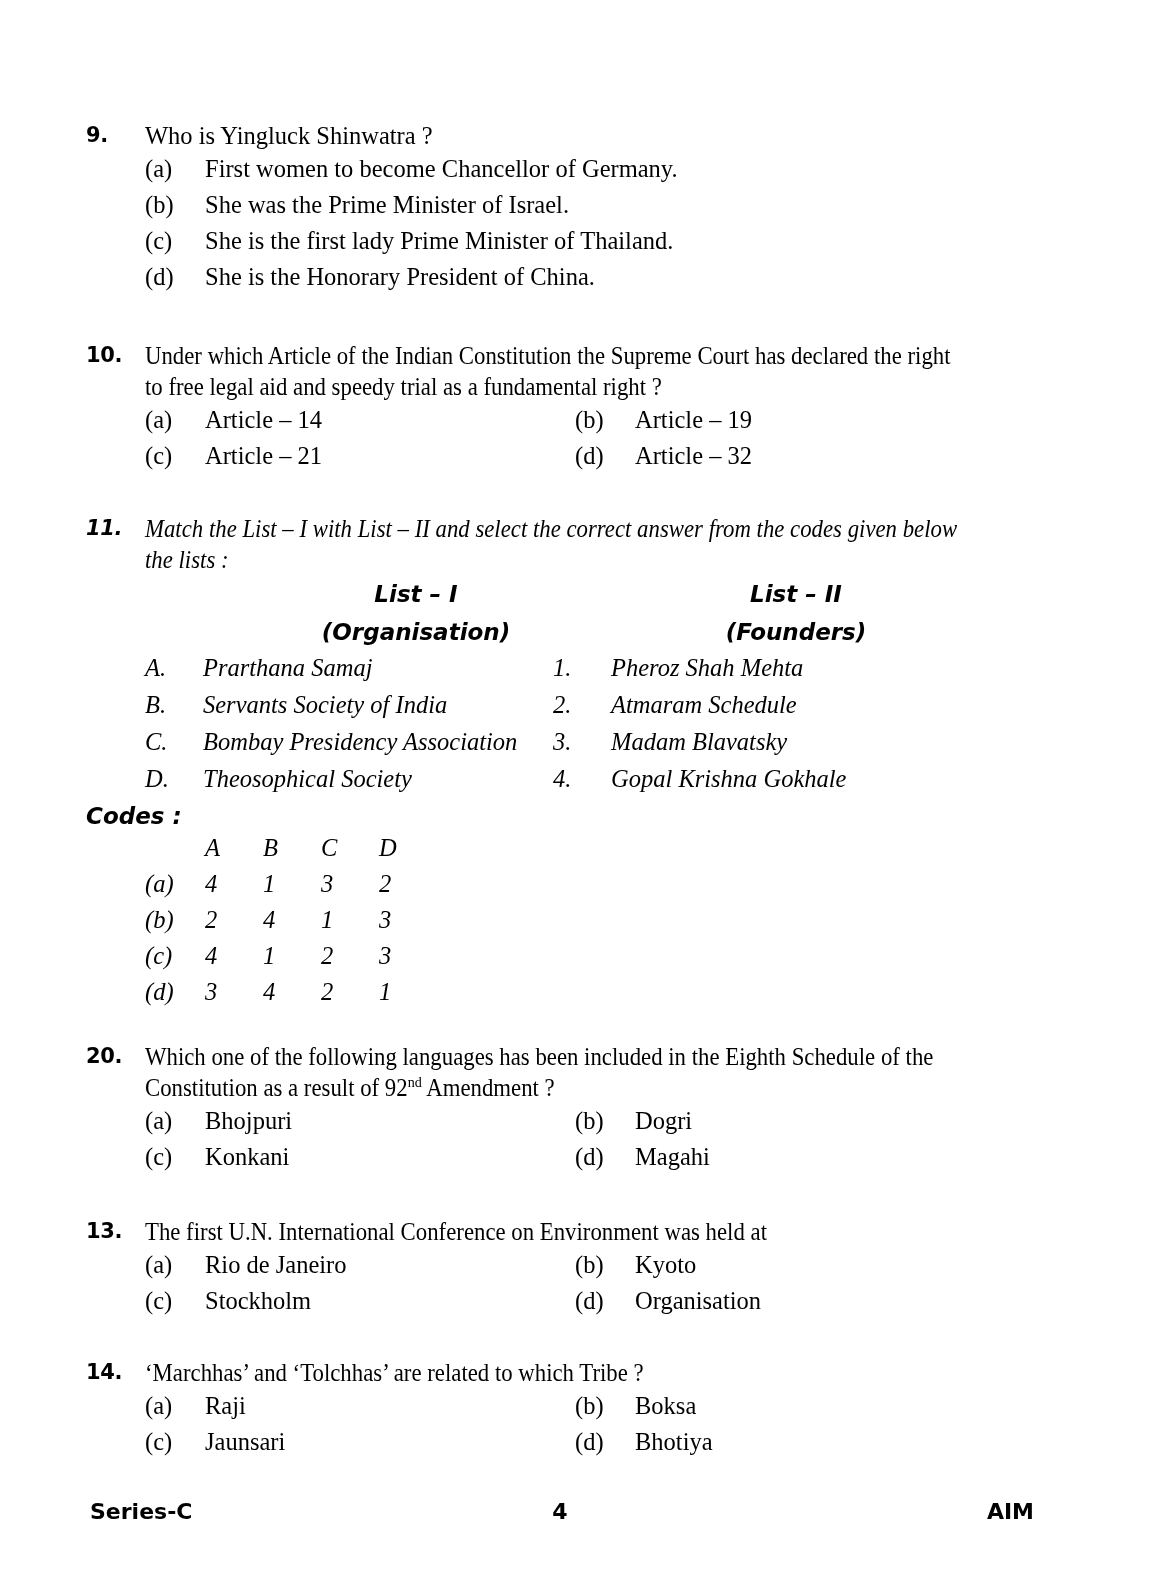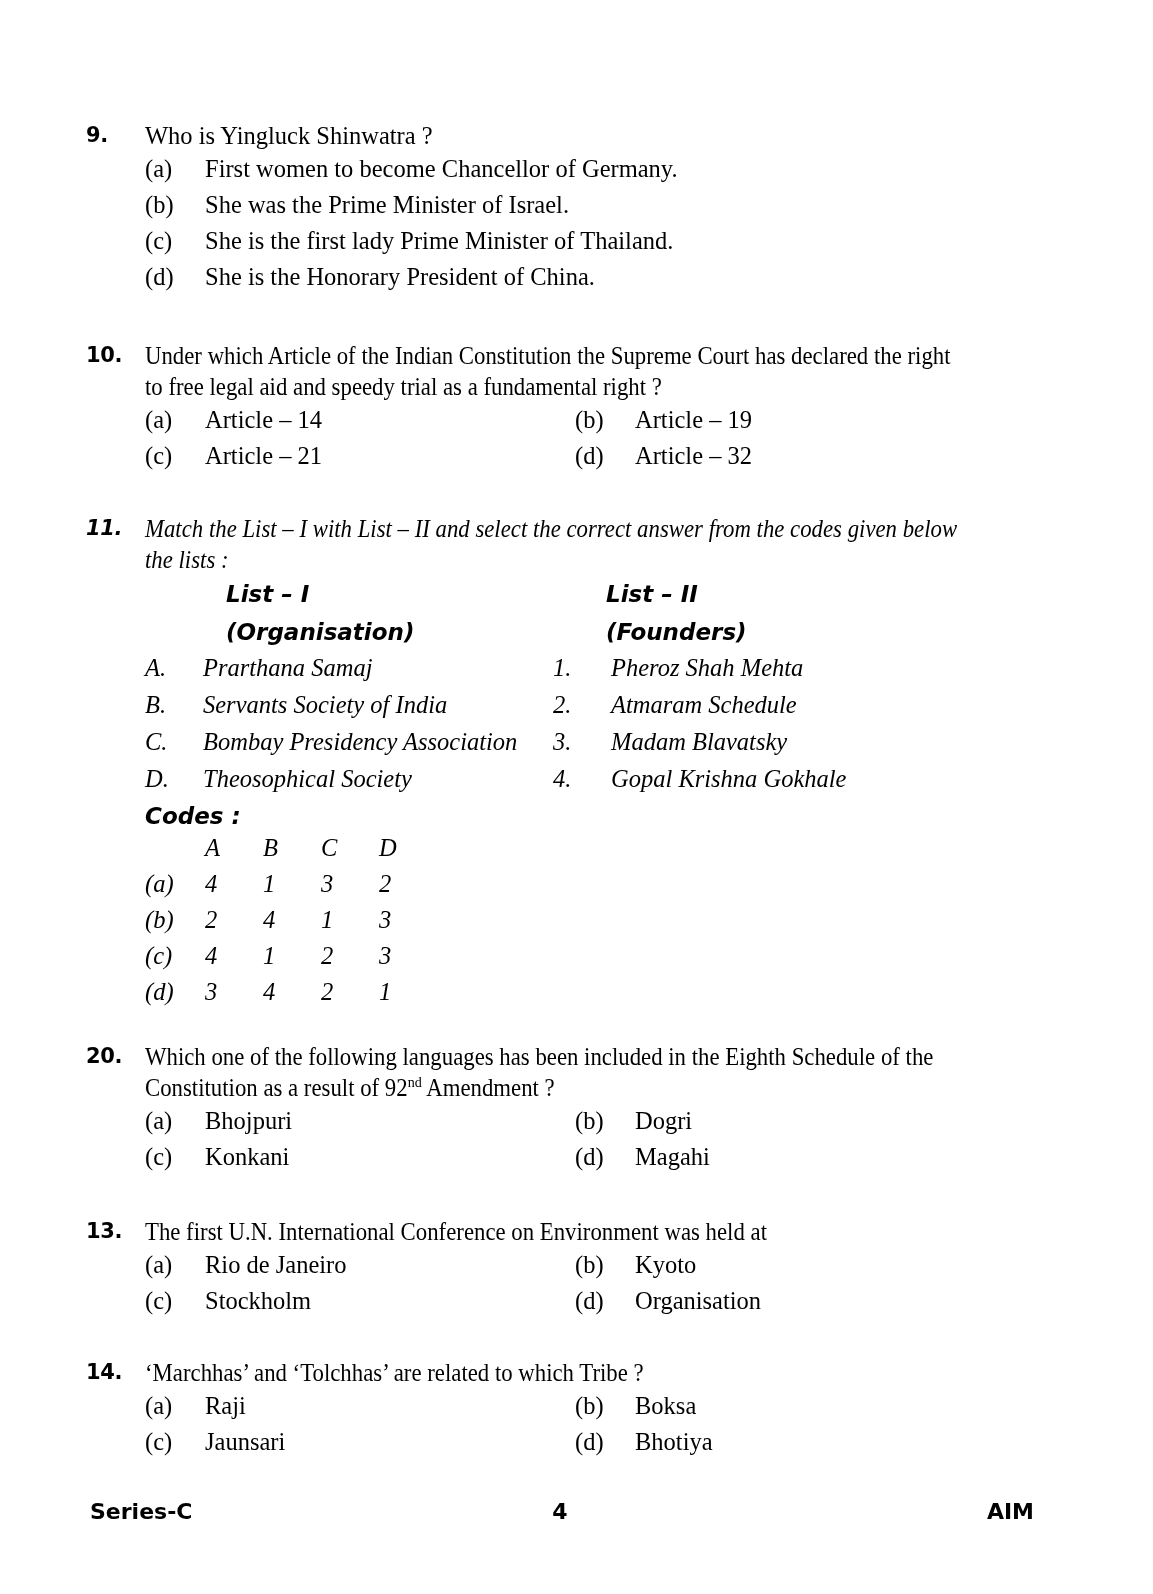--- a/index.html
+++ b/index.html
@@ -108,21 +108,21 @@
   .list-headers {
     position: relative;
     height: 76px;
     font-family: "DejaVu Sans", sans-serif;
     font-weight: bold;
     font-size: 23px;
   }
 
   .lh {
     position: absolute;
-    text-align: left;
+    text-align: center;
     line-height: 38px;
   }
 
   .lh-1 { left: 140px; width: 380px; }
   .lh-2 { left: 520px; width: 380px; }
 
   .list-rows { position: relative; }
 
   .lrow {
     position: relative;
@@ -142,21 +142,20 @@
 
   .lcell .key { width: 58px; flex: 0 0 58px; }
   .lcell .txt { flex: 0 0 auto; }
 
   
   .codes-label {
     font-family: "DejaVu Sans", sans-serif;
     font-weight: bold;
     font-size: 23px;
     line-height: 34px;
-    margin-left: 59px;
   }
 
   .codes-table {
     margin-left: 59px;
     font-size: 24.5px;
     border-collapse: collapse;
   }
 
   .codes-table td {
     height: 36px;

